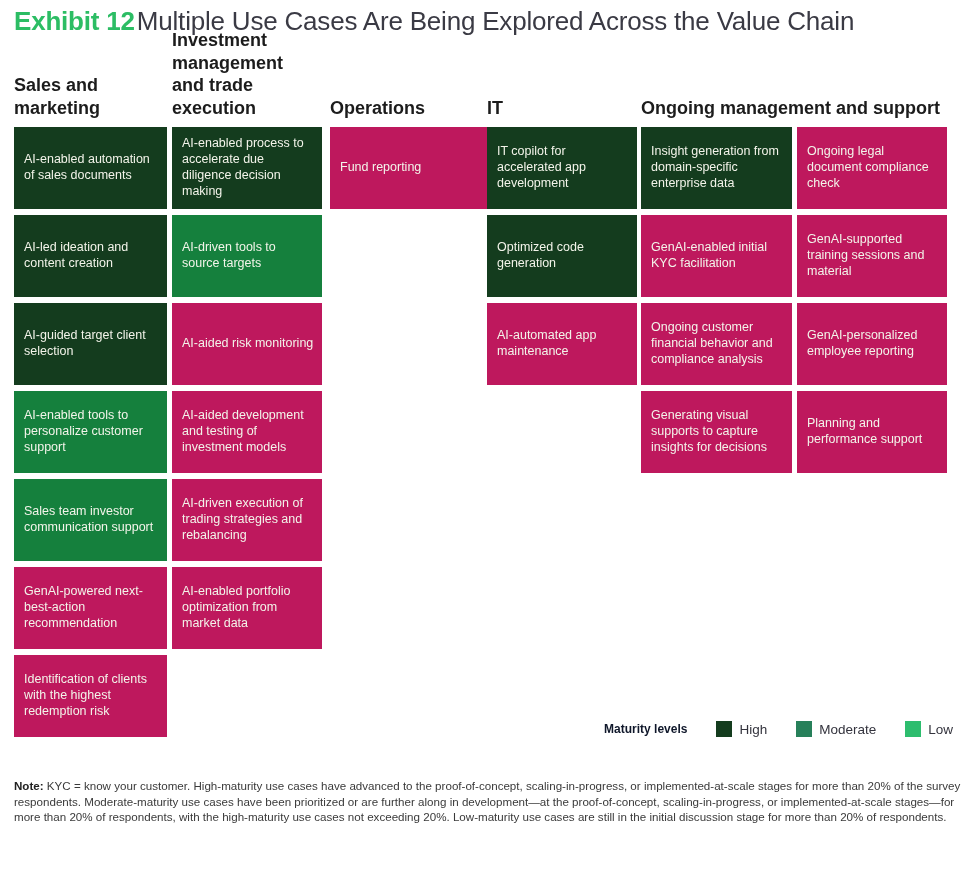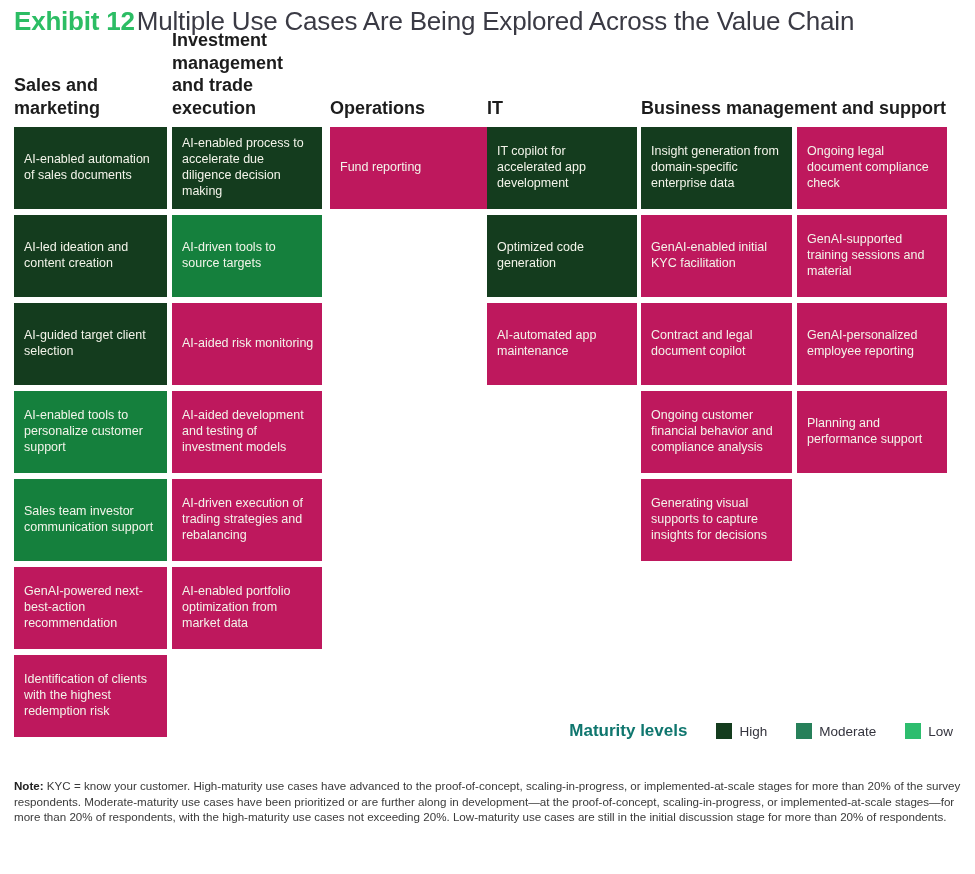--- a/index.html
+++ b/index.html
@@ -38,21 +38,21 @@
     display:flex; align-items:center;
     padding:6px 8px 6px 10px;
     color:#f3f4ea; font-size:12.5px; line-height:1.27;
   }
   .box[data-level="high"]     { background:#143c1e; }
   .box[data-level="moderate"] { background:#15803d; }
   .box[data-level="low"]      { background:#be185d; }
 
   
   .legend { position:absolute; top:721px; right:22px; display:flex; align-items:center; gap:29px; font-size:13.5px; color:#33333d; }
-  .legend-title { font-weight:bold; color:#0f766e; font-size:17px; }
+  .legend-title { font-weight:bold; color:#0f172a; font-size:12px; }
   .legend-item { display:flex; align-items:center; gap:7px; }
   .swatch { width:16px; height:16px; display:inline-block; }
   .swatch[data-level="high"]     { background:#143c1e; }
   .swatch[data-level="moderate"] { background:#27805a; }
   .swatch[data-level="low"]      { background:#2dbd6e; }
 
   
   .footer { position:absolute; left:14px; top:778px; width:948px; font-size:11.6px; line-height:1.35; color:#3a3a3a; }
   .footer b { color:#222222; }
 </style>
@@ -63,21 +63,21 @@
 
   <div class="title">
     <span class="exhibit">Exhibit 12</span><span>Multiple Use Cases Are Being Explored Across the Value Chain</span>
   </div>
 
   <div class="headers">
     <div class="col-header ch1">Sales and marketing</div>
     <div class="col-header ch2">Investment management and trade execution</div>
     <div class="col-header ch3">Operations</div>
     <div class="col-header ch4">IT</div>
-    <div class="col-header ch5">Business management and support</div>
+    <div class="col-header ch5">Ongoing management and support</div>
   </div>
 
   <div class="col c1">
     <div class="box" data-level="high">AI-enabled automation of sales documents</div>
     <div class="box" data-level="high">AI-led ideation and content creation</div>
     <div class="box" data-level="high">AI-guided target client selection</div>
     <div class="box" data-level="moderate">AI-enabled tools to personalize customer support</div>
     <div class="box" data-level="moderate">Sales team investor communication support</div>
     <div class="box" data-level="low">GenAI-powered next-best-action recommendation</div>
     <div class="box" data-level="low">Identification of clients with the highest redemption risk</div>
@@ -98,21 +98,20 @@
 
   <div class="col c4">
     <div class="box" data-level="high">IT copilot for accelerated app development</div>
     <div class="box" data-level="high">Optimized code generation</div>
     <div class="box" data-level="low">AI-automated app maintenance</div>
   </div>
 
   <div class="col c5">
     <div class="box" data-level="high">Insight generation from domain-specific enterprise data</div>
     <div class="box" data-level="low">GenAI-enabled initial KYC facilitation</div>
-    <div class="box" data-level="low">Contract and legal document copilot</div>
     <div class="box" data-level="low">Ongoing customer financial behavior and compliance analysis</div>
     <div class="box" data-level="low">Generating visual supports to capture insights for decisions</div>
   </div>
 
   <div class="col c6">
     <div class="box" data-level="low">Ongoing legal document compliance check</div>
     <div class="box" data-level="low">GenAI-supported training sessions and material</div>
     <div class="box" data-level="low">GenAI-personalized employee reporting</div>
     <div class="box" data-level="low">Planning and performance support</div>
   </div>

